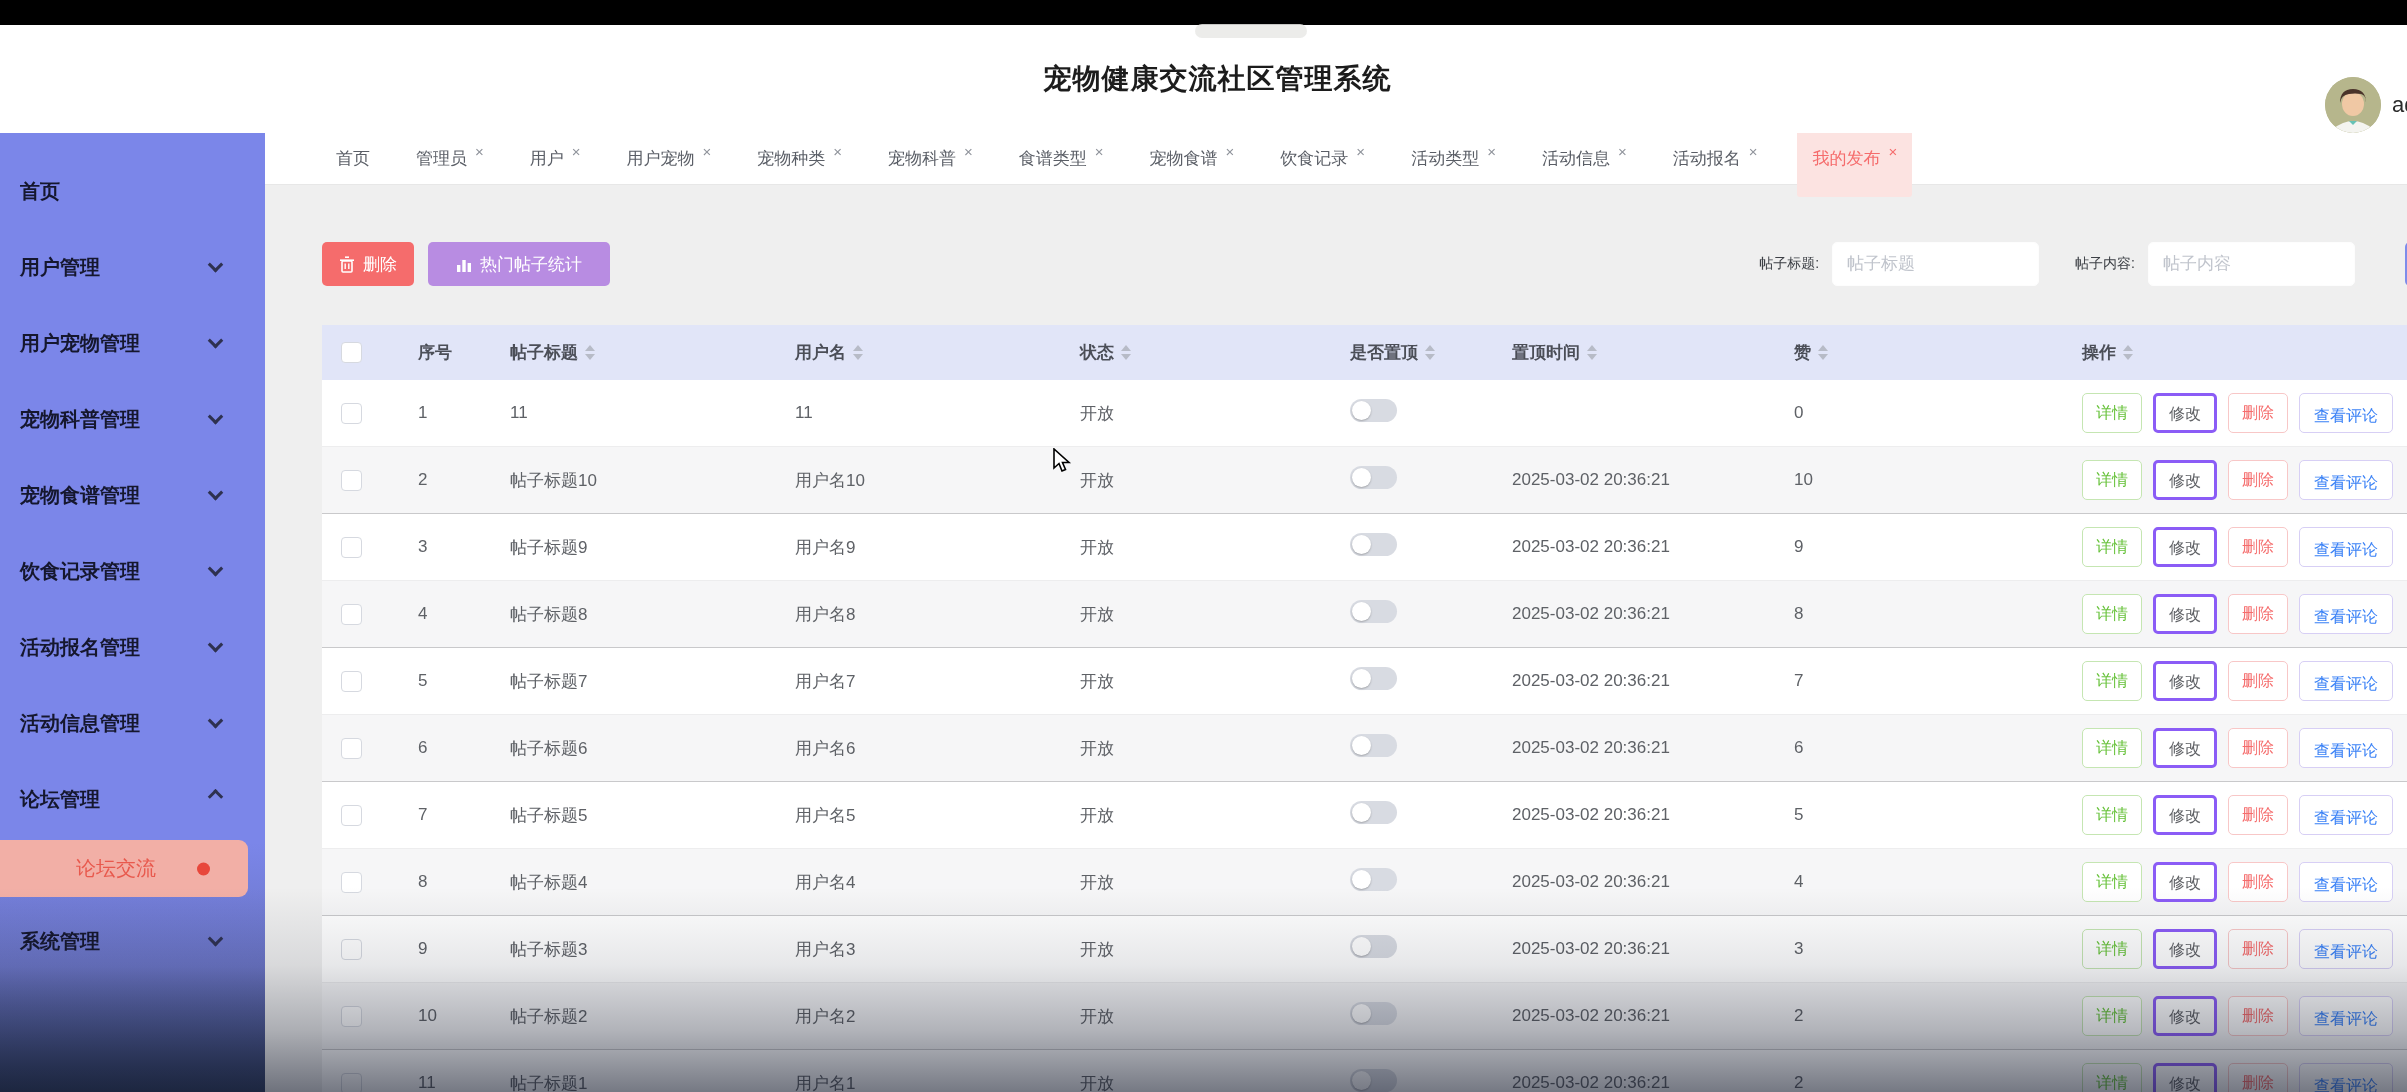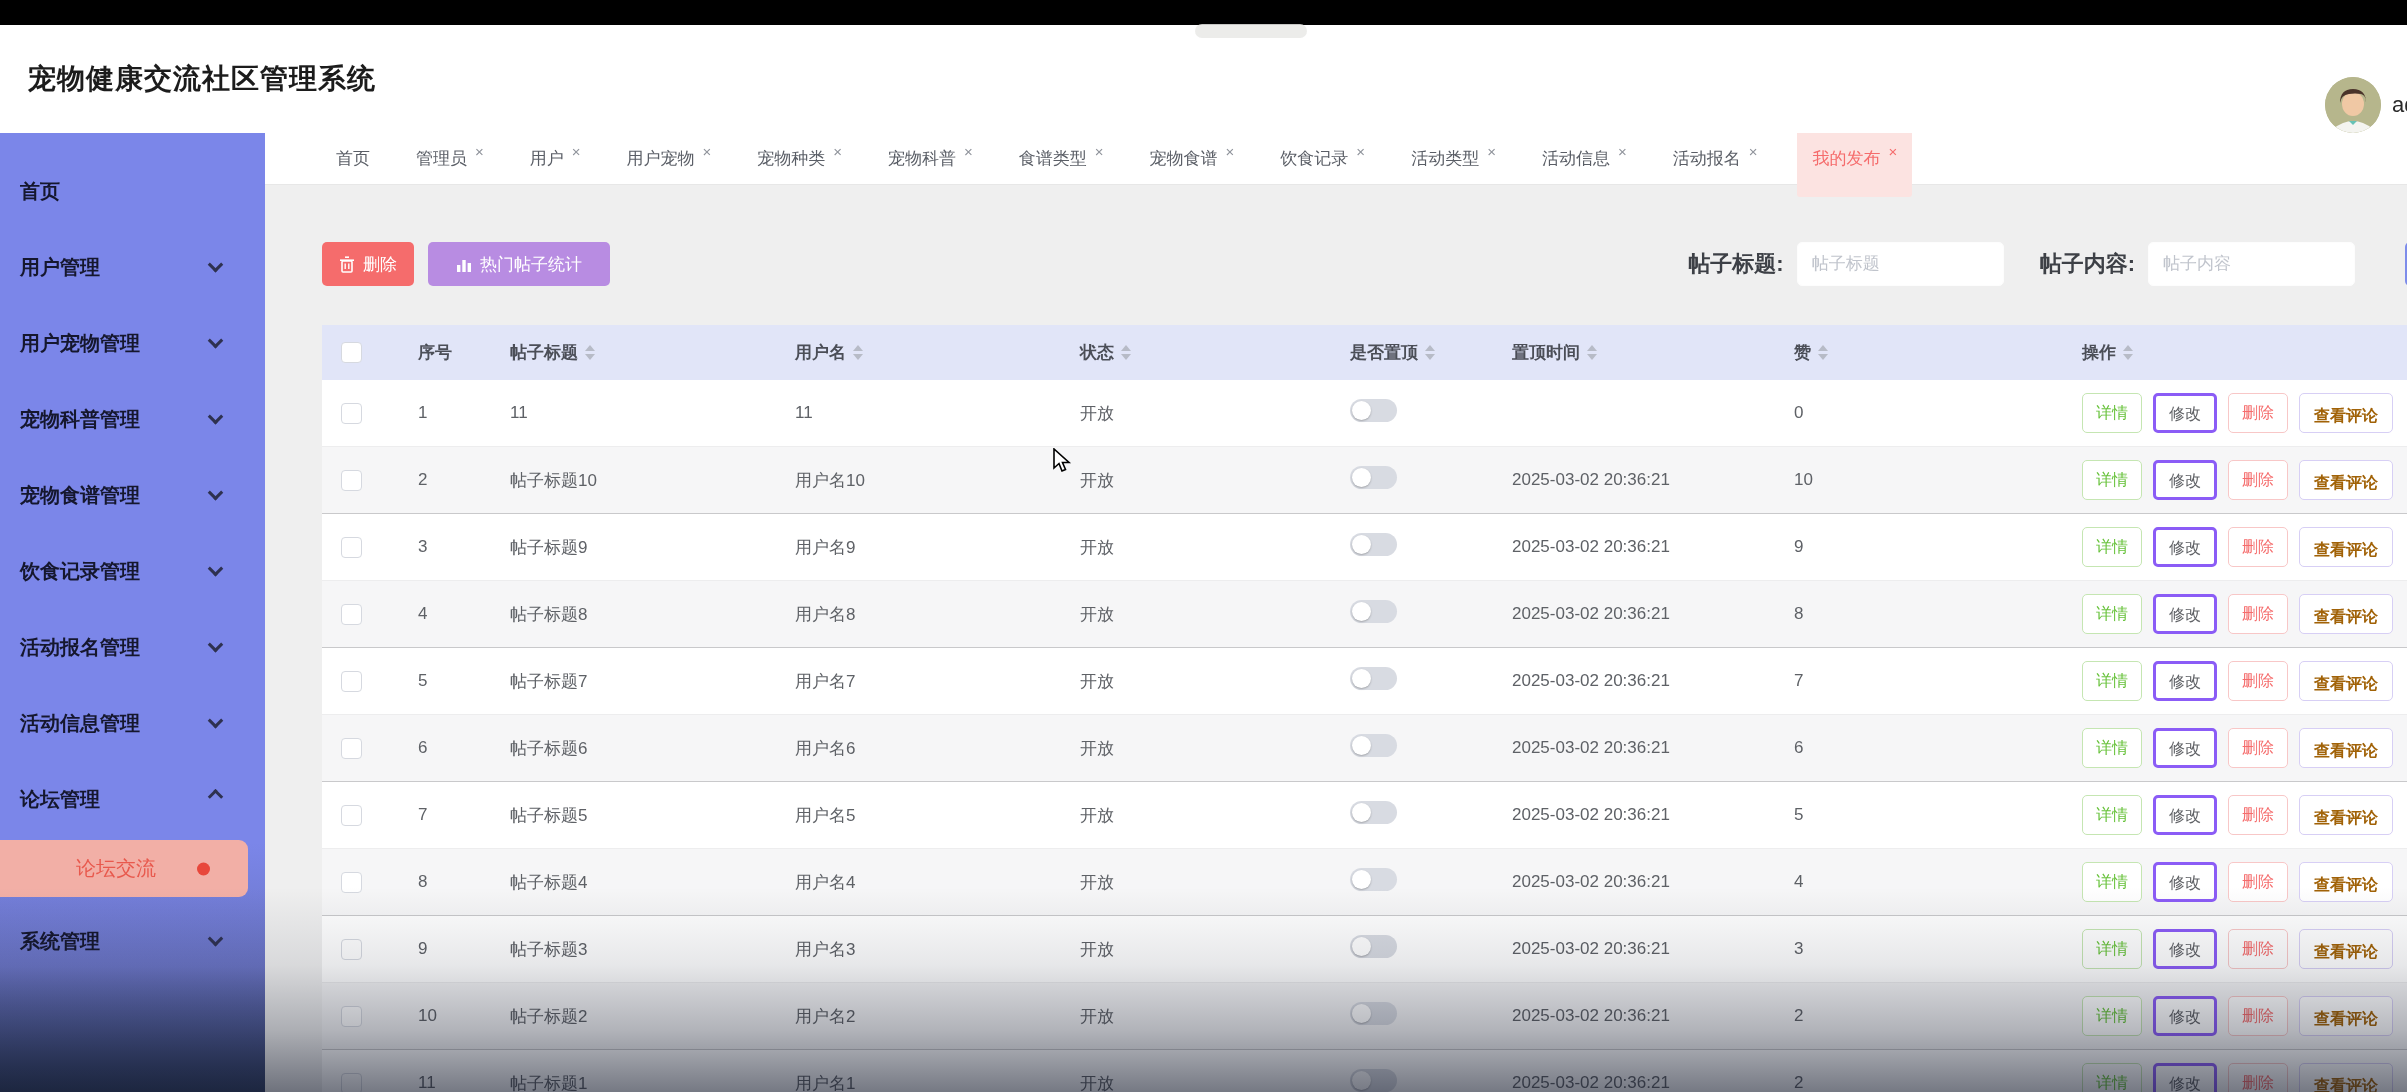--- a/index.html
+++ b/index.html
@@ -5,21 +5,21 @@
   * { margin:0; padding:0; box-sizing:border-box; }
   html,body { width:2407px; height:1092px; overflow:hidden; }
   body { font-family:"Liberation Sans","DejaVu Sans",sans-serif; background:#ffffff; position:relative; }
 
   
   .topbar { height:25px; background:#000; position:relative; z-index:5; }
   .video-pill { position:absolute; left:1195px; top:24px; width:112px; height:14px;
                 border-radius:7px; background:#e9e9e6; opacity:.85; z-index:6; }
 
   
-  .header { height:108px; background:#fff; position:relative; display:flex; align-items:center; }
+  .header { height:108px; background:#fff; position:relative; display:flex; align-items:center;justify-content:center; }
   .header-title { font-size:28px; font-weight:600; color:#1c1c1c; padding-left:28px; letter-spacing:1px; }
   .avatar { position:absolute; left:2325px; top:52px; width:56px; height:56px; border-radius:50%;
             overflow:hidden; background:#b6b68c; }
   .user-label { position:absolute; left:2392px; top:67px; font-size:22px; color:#2b2b2b; white-space:nowrap; }
 
   
   .app-body { display:flex; height:959px; }
 
   
   .sidebar { width:265px; flex:0 0 265px;
@@ -52,21 +52,21 @@
 
   
   .content { padding:57px 0 0 57px; }
   .toolbar { display:flex; align-items:center; width:2125px; }
   .btn { display:inline-flex; align-items:center; justify-content:center; gap:8px; height:44px;
          border:none; border-radius:5px; color:#fff; font-size:17px; cursor:pointer;
          font-family:inherit; }
   .btn-delete { background:#f56c6c; padding:0 17px; }
   .btn-stats  { background:#b88ce2; padding:0 28px; margin-left:14px; }
   .filters { display:flex; align-items:center; margin-left:auto; margin-right:-38px; }
-  .filter-label { font-size:22px; font-weight:700; color:#3d4046; margin-right:13px; white-space:nowrap; }
+  .filter-label { font-size:14px; font-weight:400; color:#3d4046; margin-right:13px; white-space:nowrap; }
   .filter-label + .f-input { margin-right:36px; }
   .f-input { width:207px; height:44px; border:1px solid #fdfdfd; border-radius:5px; background:#fff;
              padding:0 14px; font-size:17px; color:#333; font-family:inherit; }
   .f-input::placeholder { color:#c0c4cc; }
   .btn-search { background:#7d8cea; width:80px; margin-left:14px; flex:0 0 auto; }
 
   
   .table { margin-top:39px; width:2105px; font-size:17px; color:#5e6166; }
   .tgrid { display:grid; grid-template-columns:58px 105px 285px 285px 270px 162px 282px 288px 370px;
            align-items:center; }
@@ -85,21 +85,21 @@
   .toggle { width:47px; height:23px; border-radius:12px; background:#d8dbe2; position:relative;
             display:inline-block; cursor:pointer; }
   .toggle .knob { position:absolute; left:2px; top:2px; width:19px; height:19px; border-radius:50%;
                   background:#fff; box-shadow:0 1px 2px rgba(0,0,0,.25); }
   .actions { display:flex; align-items:center; }
   .abtn { height:40px; padding:8px 13px; background:#fff; border-radius:5px; font-size:16px;
           margin-right:11px; cursor:pointer; font-family:inherit; white-space:nowrap; }
   .abtn.a0 { color:#67c23a; border:1px solid #c5e6b2; }
   .abtn.a1 { color:#606266; border:3px solid #8b5cf6; }
   .abtn.a2 { color:#f56c6c; border:1px solid #f8c7c7; }
-  .abtn.a3 { color:#a16207; border:1px solid #d7cff5; padding:12px 14px;font-weight:bold; }
+  .abtn.a3 { color:#3b82f6; border:1px solid #d7cff5; padding:12px 14px; }
 
   
   .vignette { position:absolute; left:0; bottom:0; width:2407px; height:205px; pointer-events:none; z-index:40;
               background:linear-gradient(180deg, rgba(18,24,42,0) 0%, rgba(18,24,42,0.10) 38%,
                                           rgba(18,24,42,0.30) 70%, rgba(18,24,42,0.58) 100%); }
   
   .cursor { position:absolute; left:1052px; top:448px; z-index:60; pointer-events:none; }
 </style>
 </head>
 <body>

